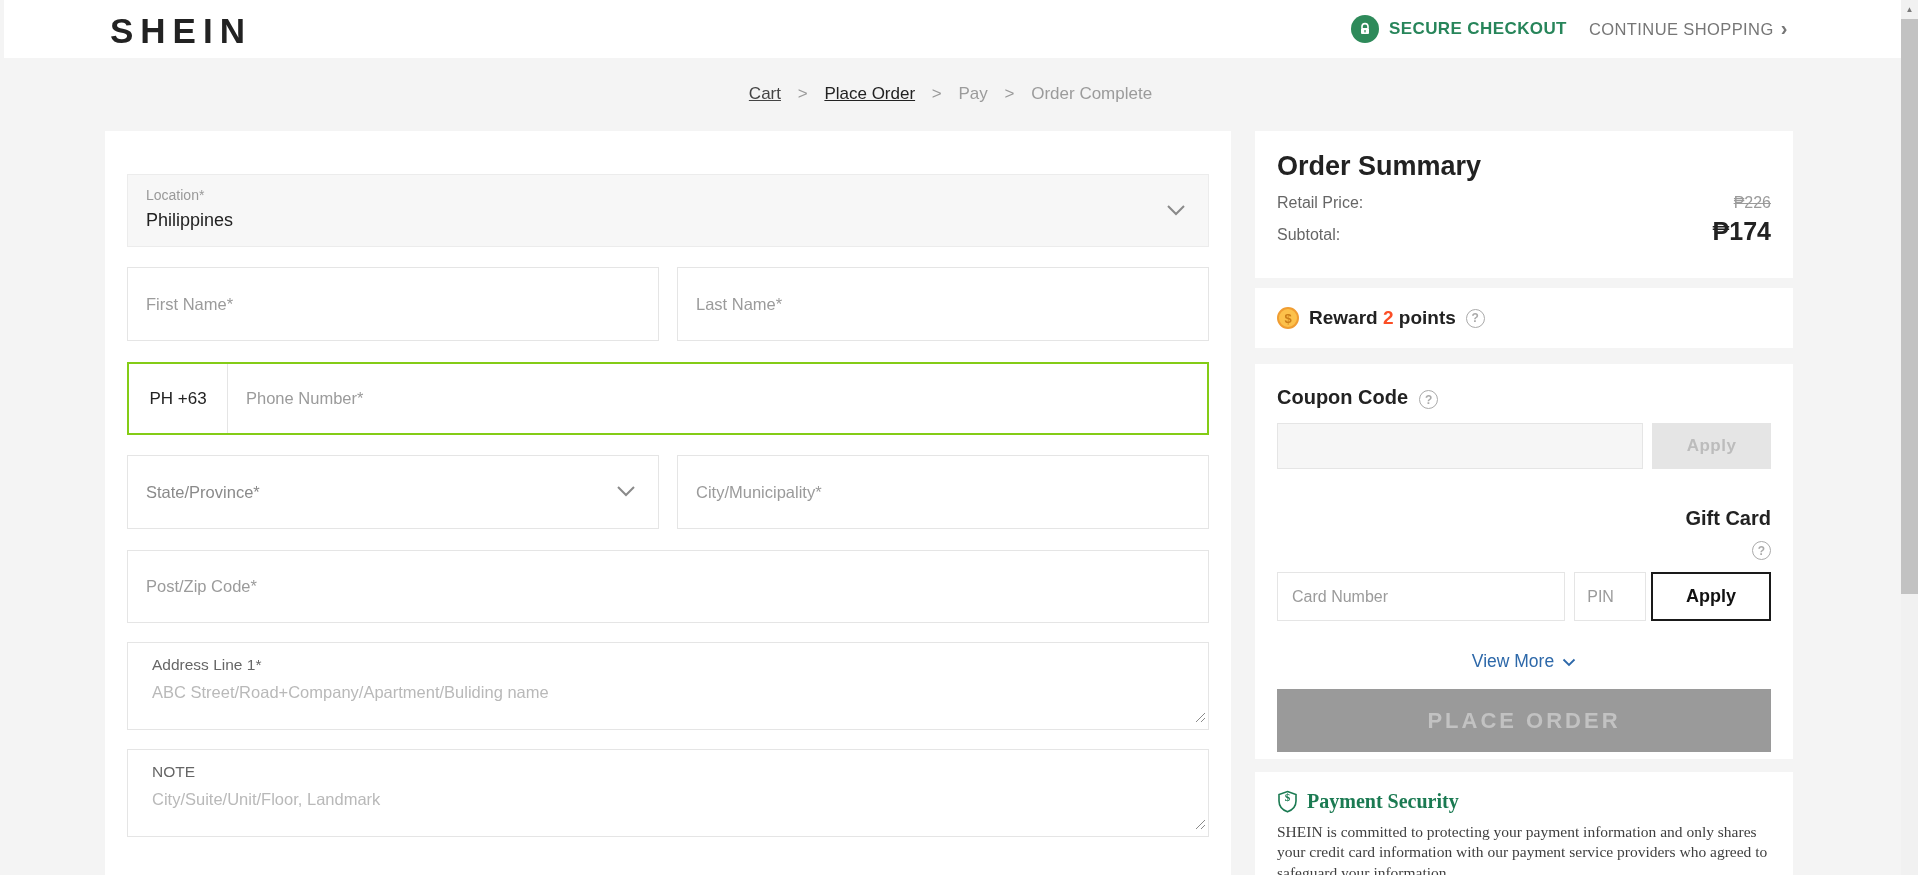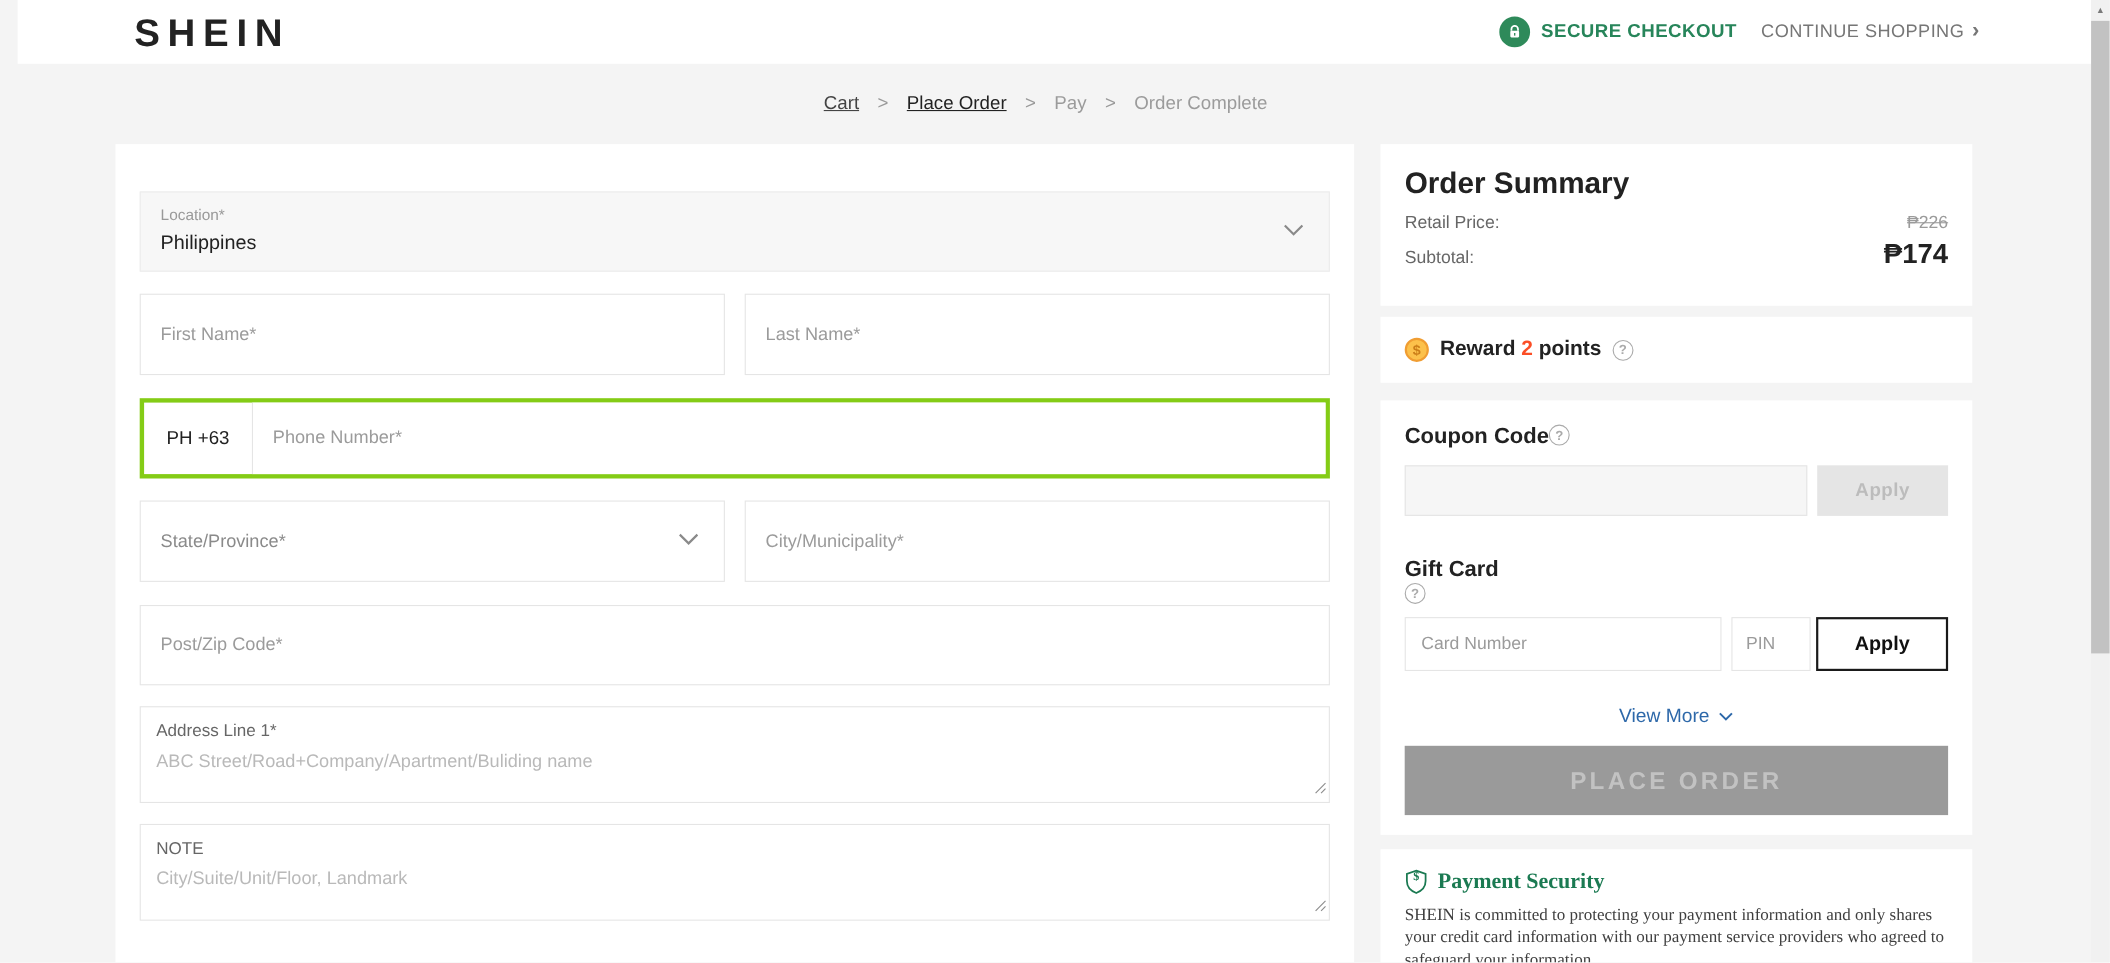--- a/index.html
+++ b/index.html
@@ -1,21 +1,21 @@
 <!DOCTYPE html>
 <html><head>
 <meta charset="utf-8">
 <style>
   * { margin:0; padding:0; box-sizing:border-box; }
   html,body { width:1918px; height:875px; }
   body { font-family:"Liberation Sans", sans-serif; background:#f4f4f4; overflow:hidden; }
   .viewport { position:relative; width:1918px; height:875px; background:#f4f4f4; overflow:hidden; }
 
   
-  .header { position:absolute; top:0; left:16px; right:17px; height:58px; background:#fff; }
+  .header { position:absolute; top:0; left:4px; right:17px; height:58px; background:#fff; }
   .logo { position:absolute; left:106px; top:11px; font-size:35px; font-weight:800; letter-spacing:7px; color:#222; }
   .secure { position:absolute; left:1347px; top:0; height:58px; display:flex; align-items:center; gap:10px; color:#27855a; font-size:17px; font-weight:600; letter-spacing:.4px; cursor:default; }
   .lock-circle { width:28px; height:28px; border-radius:50%; background:#2e8a5a; display:flex; align-items:center; justify-content:center; }
   .continue { position:absolute; left:1585px; top:0; height:58px; display:flex; align-items:center; gap:7px; color:#767676; font-size:16.5px; letter-spacing:.4px; cursor:pointer; }
   .continue .arrow { font-size:20px; font-weight:700; line-height:1; margin-top:-2px; }
 
   
   .breadcrumb { position:absolute; top:84px; left:0; width:1901px; text-align:center; font-size:17px; color:#9b9b9b; }
   .breadcrumb .sep { margin:0 12px; color:#999; }
   .crumb-done { color:#444; text-decoration:underline; cursor:pointer; }
@@ -32,27 +32,27 @@
   .chev { position:absolute; right:22px; top:50%; transform:translateY(-50%); }
 
   .row2 { display:flex; gap:18px; margin-top:20px; }
   .row2 > * { flex:1; }
   .input-box { height:74px; border:1px solid #e5e5e5; background:#fff; display:flex; align-items:center; padding:16px 18px; position:relative; }
   .input-box input { border:none; outline:none; width:100%; font-size:16.5px; color:#222; background:transparent; font-family:"Liberation Sans", sans-serif; }
   input::placeholder { color:#9b9b9b; opacity:1; }
   .selectish { cursor:pointer; }
   .selectish .ph { font-size:16.5px; color:#8a8a8a; }
 
-  .phone-row { margin-top:21px; height:73px; border:4px solid #84cc16; display:flex; align-items:stretch; background:#fff; }
+  .phone-row { margin-top:21px; height:73px; border:2px solid #84cc16; display:flex; align-items:stretch; background:#fff; }
   .cc { width:99px; display:flex; align-items:center; justify-content:center; font-size:17px; color:#222; border-right:1px solid #e5e5e5; }
   .phone-row input { flex:1; border:none; outline:none; padding:0 18px; font-size:16.5px; color:#a16207; font-family:"Liberation Sans", sans-serif; }
 
   .full { margin-top:21px; height:73px; }
 
-  .textarea-box { margin-top:19px; height:88px; border:1px solid #e5e5e5; padding:13px 14px; position:relative; background:#fff; cursor:text; }
+  .textarea-box { margin-top:19px; height:88px; border:1px solid #e5e5e5; padding:13px 24px; position:relative; background:#fff; cursor:text; }
   .ta-label { font-size:15.5px; color:#666; }
   .ta-ph { font-size:16.5px; color:#b9b9b9; margin-top:9px; }
   .resize-handle { position:absolute; right:2px; bottom:2px; }
 
   
   .right-col { position:absolute; left:1255px; top:131px; width:538px; }
   .card { background:#fff; }
 
   .summary-card { height:147px; padding:20px 22px; }
   .os-title { font-size:27px; font-weight:800; color:#222; }
@@ -63,21 +63,21 @@
   .retail-value { font-size:16px; color:#9b9b9b; text-decoration:line-through; }
   .subtotal-value { font-size:25px; font-weight:800; color:#222; }
 
   .reward-card { margin-top:10px; height:60px; padding:0 22px; display:flex; align-items:center; gap:10px; }
   .coin { width:22px; height:22px; border-radius:50%; background:#fcc14b; border:2px solid #f09d32; color:#cb7d18; font-size:13px; font-weight:700; display:flex; align-items:center; justify-content:center; }
   .reward-text { font-size:19px; font-weight:700; color:#222; }
   .reward-points { color:#fb4e26; }
   .help-icon { width:19px; height:19px; border-radius:50%; border:1.5px solid #aaa; color:#aaa; font-size:12px; font-weight:700; display:inline-flex; align-items:center; justify-content:center; cursor:pointer; }
 
   .main-card { margin-top:16px; height:395px; padding:22px; }
-  .section-title { font-size:20px; font-weight:700; color:#222; display:flex; align-items:flex-start; gap:0; }
+  .section-title { font-size:20px; font-weight:700; color:#222; display:flex; align-items:flex-end; gap:11px; }
   .coupon-row { margin-top:14px; display:flex; }
   .coupon-input { width:369px; height:46px; background:#f6f6f6; border:1px solid #e5e5e5; padding:0 14px; font-size:16px; color:#222; outline:none; font-family:"Liberation Sans", sans-serif; }
   .coupon-apply { width:120px; height:46px; margin-left:9px; background:#e5e5e5; color:#bcbcbc; border:none; font-size:17px; font-weight:700; letter-spacing:.5px; font-family:"Liberation Sans", sans-serif; cursor:not-allowed; }
   .gift-title { margin-top:38px;flex-direction:column; }
   .gift-row { margin-top:12px; display:flex; align-items:center; }
   .gift-card-input { width:291px; height:49px; border:1px solid #e5e5e5; padding:0 14px; font-size:16px; color:#222; outline:none; font-family:"Liberation Sans", sans-serif; }
   .gift-pin-input { width:72px; height:49px; border:1px solid #e5e5e5; margin-left:9px; padding:0 12px; font-size:16px; color:#222; outline:none; font-family:"Liberation Sans", sans-serif; }
   .gift-apply { width:121px; height:49px; margin-left:5px; background:#fff; border:2px solid #1a1a1a; color:#111; font-size:18px; font-weight:700; font-family:"Liberation Sans", sans-serif; cursor:pointer; }
   .view-more { margin-top:30px; text-align:center; color:#2d68a9; font-size:17.5px; cursor:pointer; display:flex; align-items:center; justify-content:center; gap:8px; }
   .place-order-btn { margin-top:17px; width:100%; height:63px; background:#9a9a9a; color:#c2c2c2; border:none; font-size:22px; font-weight:800; letter-spacing:3px; font-family:"Liberation Sans", sans-serif; cursor:not-allowed; }

